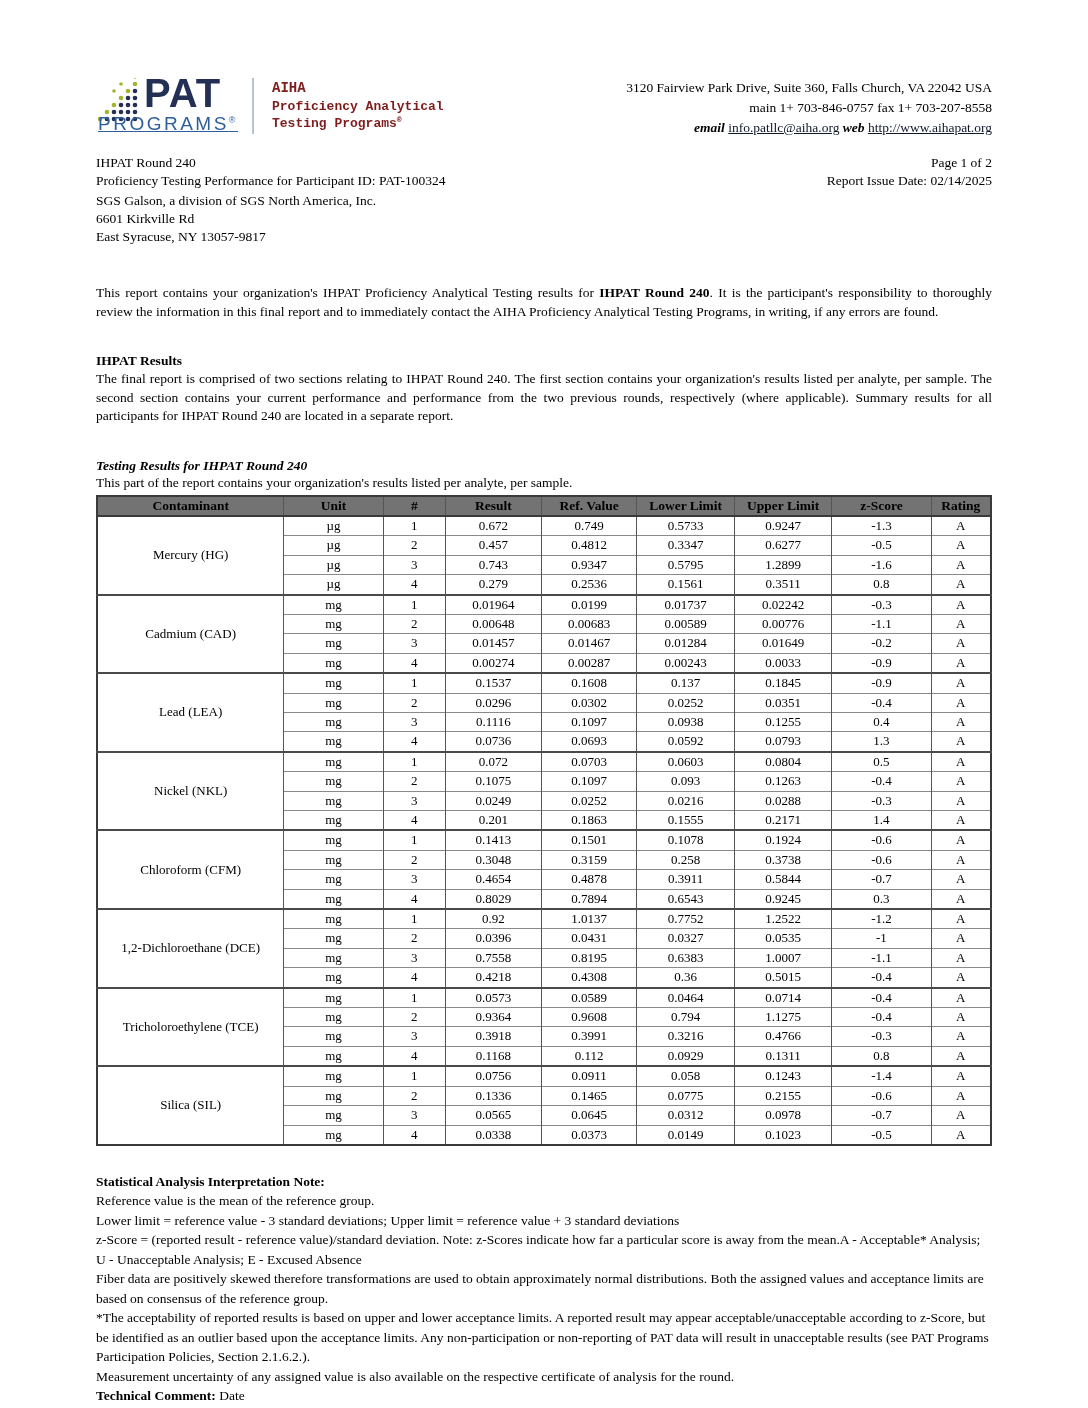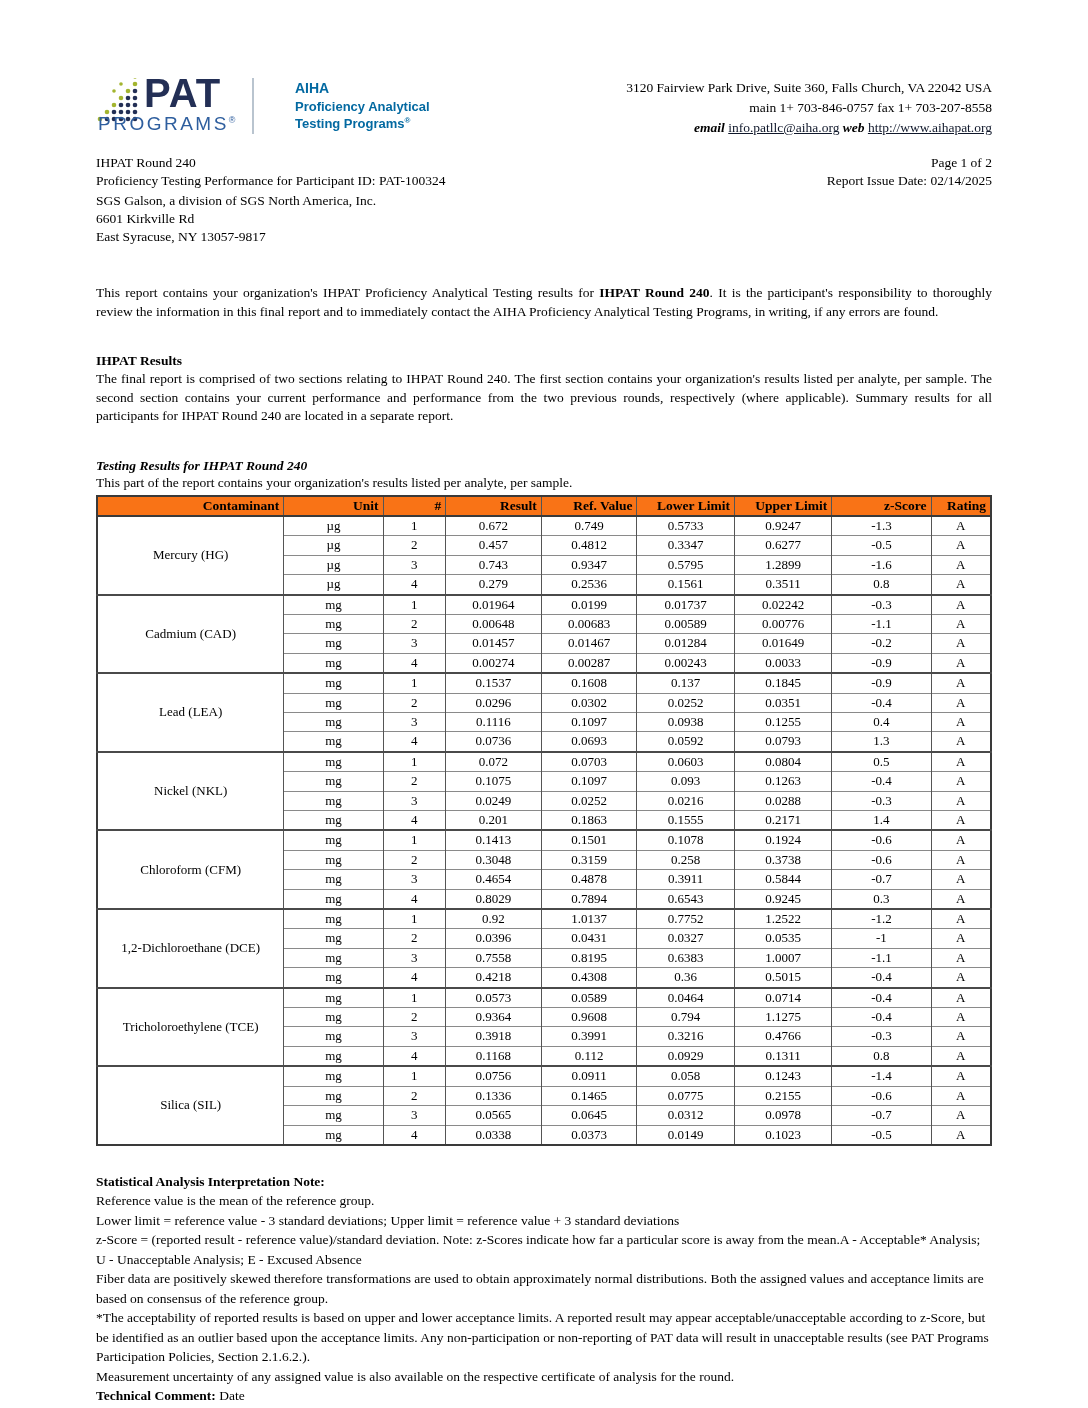--- a/index.html
+++ b/index.html
@@ -24,27 +24,27 @@
   .logo-dots { margin-top: 2px; }
   .logo-pat-col { display: flex; flex-direction: column; line-height: 1; }
   .logo-pat {
     font-family: "Liberation Sans", sans-serif;
     font-weight: bold; font-size: 40px; letter-spacing: 1px;
     color: #232f55; line-height: 0.85;
   }
   .logo-programs {
     font-family: "Liberation Sans", sans-serif;
     font-size: 19px; letter-spacing: 2.5px;
-    color: #2e5e9e; margin-top: 4px; margin-left: -46px;
+    color: #2e5e9e; margin-top: 4px; margin-left: -46px; text-decoration: underline;
   }
   .logo-programs sup { font-size: 9px; }
   .logo-divider { width: 2px; height: 56px; background: #b9c4cf; margin: 2px 6px 0 2px; }
   .logo-aiha {
-    font-family: Liberation Sans, sans-serif;
-    color: #0369a1; font-weight: bold; font-size: 13px; line-height: 1.35; padding-top: 3px; margin-left: 23px;
+    font-family: Liberation Mono, monospace;
+    color: #7f1d1d; font-weight: bold; font-size: 13px; line-height: 1.35; padding-top: 3px;
   }
   .logo-aiha .aiha-name { font-size: 14px; }
   .logo-aiha sup { font-size: 8px; }
 
   .address-block { text-align: right; font-size: 13.5px; line-height: 20px; padding-top: 8px; }
   .address-block a { color: #0f172a; text-decoration: underline; }
   .italic { font-style: italic; font-weight: bold; }
 
   
   .info-row { display: flex; justify-content: space-between; margin-top: 16px; font-size: 13.5px; line-height: 18px; }
@@ -69,25 +69,24 @@
   table.results th, table.results td {
     border-left: 1px solid #555;
     border-right: 1px solid #555;
     text-align: center;
     padding: 1px 4px;
     line-height: 16.4px;
     height: 18.8px;
   }
   table.results { border: 2px solid #3a3a3a; }
   table.results th {
-    background: #f97316;
+    background: #737373;
     font-weight: bold;
     border-bottom: 2px solid #3a3a3a;
     font-size: 13.5px;
-    text-align: right;
   }
   table.results tr.group-first td { border-top: 2px solid #4a4a4a; }
   table.results tr.group-next td { border-top: 1px solid #8a8a8a; }
   td.contaminant-cell { vertical-align: middle; }
 
   
   col.c-contaminant { width: 20.9%; }
   col.c-unit { width: 11.1%; }
   col.c-num { width: 7.0%; }
   col.c-result { width: 10.7%; }

